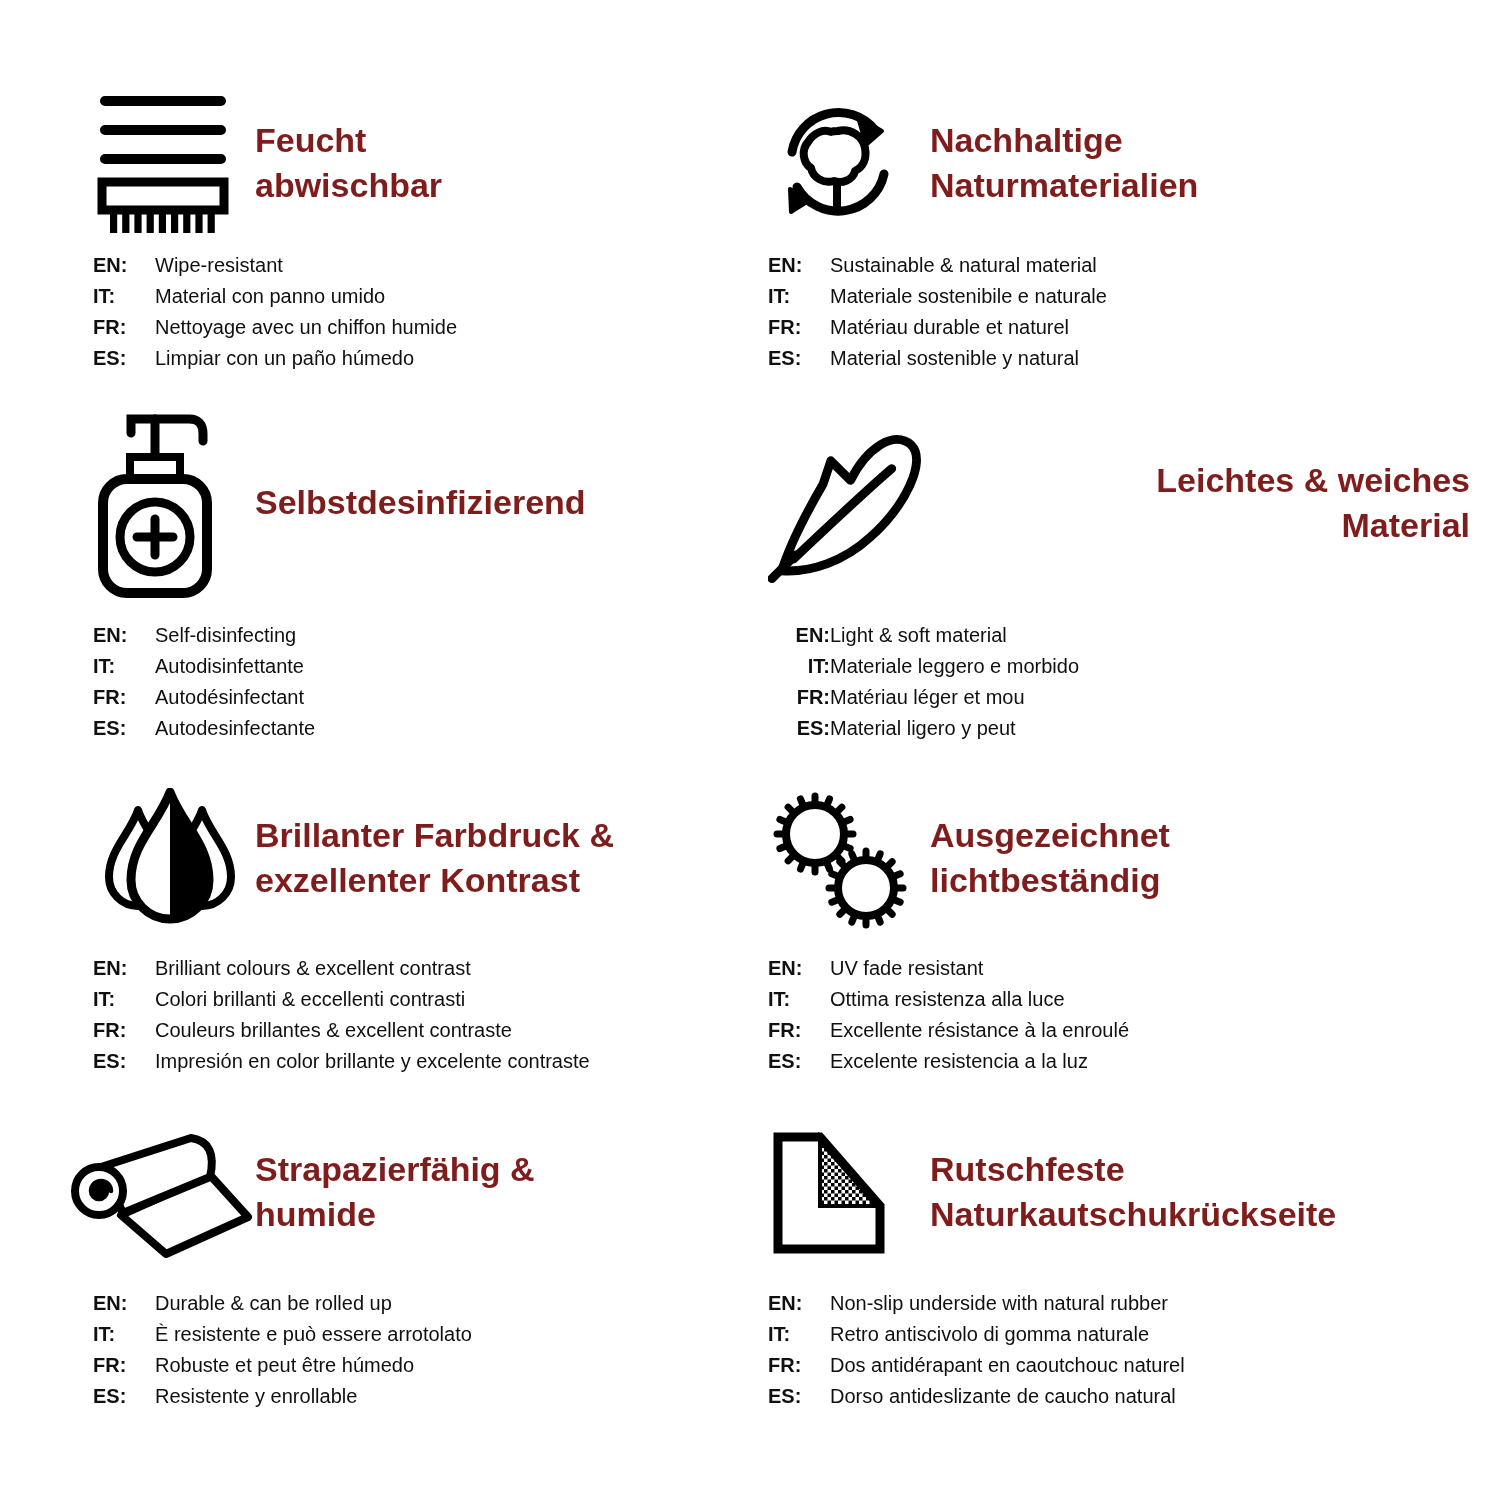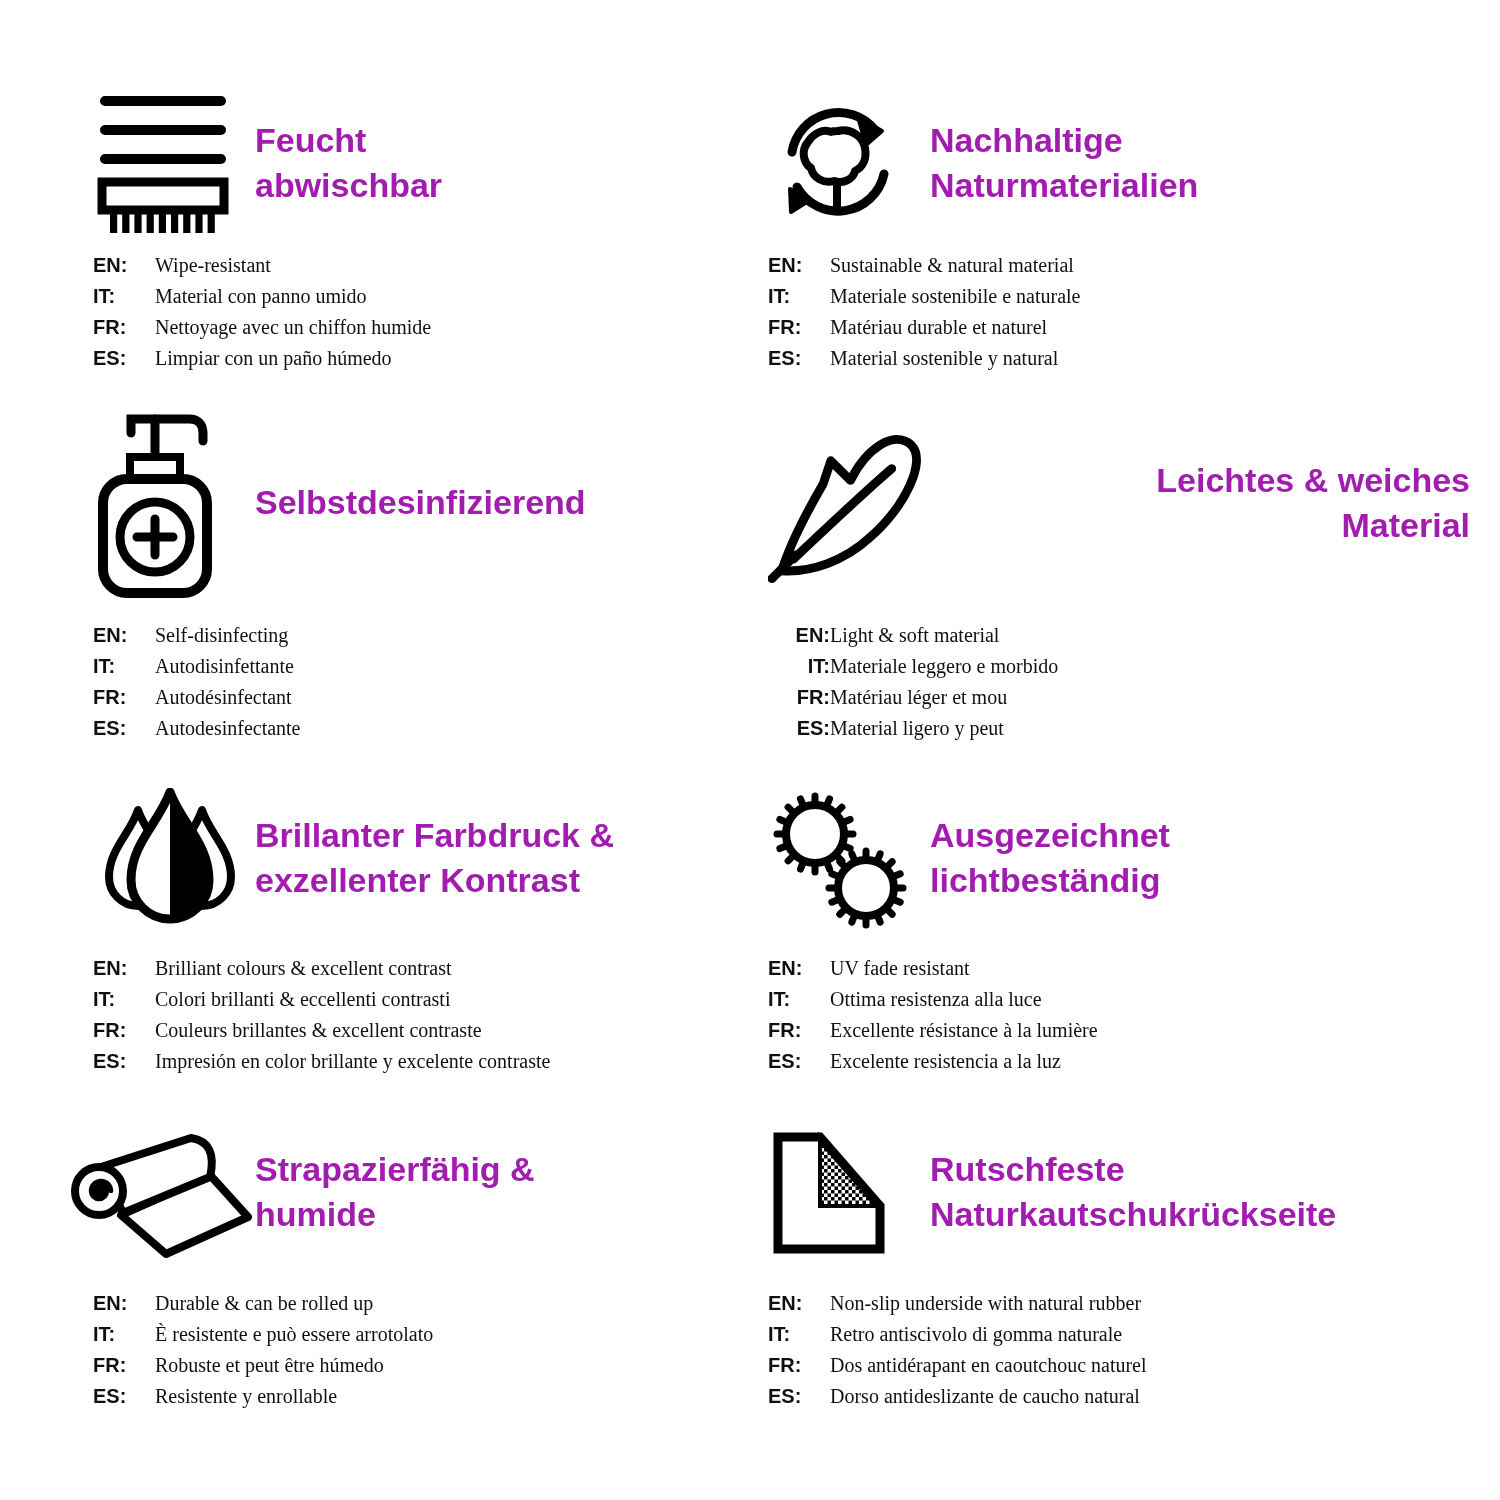--- a/index.html
+++ b/index.html
@@ -4,27 +4,27 @@
 <style>
   html,body{margin:0;padding:0;background:#ffffff;}
   .page{position:relative;width:1500px;height:1500px;background:#ffffff;overflow:hidden;
         font-family:"Liberation Sans", sans-serif;color:#101010;}
   .section{position:absolute;}
   .hdr{display:flex;align-items:center;}
   .icon-box{flex:none;height:100%;display:flex;align-items:center;}
   .icl{width:158px;padding-left:12px;}
   .icr{width:162px;padding-left:8px;}
   .icw{width:188px;padding-left:2px;}
-  .title{flex:1;font-size:34px;font-weight:700;line-height:45px;color:#a21caf;}
+  .title{flex:1;font-size:34px;font-weight:700;line-height:45px;color:#7f1d1d;}
   .title .tl{display:block;white-space:nowrap;}
   .tr{padding-left:8px;}
   .s7 .tr{padding-left:28px;}
   .trow{display:flex;font-size:20px;line-height:31px;}
   .lang{flex:none;width:62px;font-weight:700;}
-  .txt{white-space:nowrap;font-family:Liberation Serif, serif;}
+  .txt{white-space:nowrap;}
   
   .r1 .hdr{height:150px}.r1 .tr{margin-top:12px}
   .r2 .hdr{height:195px}.r2 .tr{margin-top:20px}
   .r3 .hdr{height:150px}.r3 .tr{margin-top:20px}
   .r4 .hdr{height:140px}.r4 .tr{margin-top:26px}
   
   .s1{left:85px;top:88px;width:650px;}
   .s2{left:760px;top:88px;width:710px;}
   .s3{left:85px;top:405px;width:650px;}
   .s4{left:760px;top:405px;width:710px;text-align:right;}
@@ -252,21 +252,21 @@
       <div class="trow">
           <span class="lang">EN:</span>
           <span class="txt">UV fade resistant</span>
         </div>
       <div class="trow">
           <span class="lang">IT:</span>
           <span class="txt">Ottima resistenza alla luce</span>
         </div>
       <div class="trow">
           <span class="lang">FR:</span>
-          <span class="txt">Excellente résistance à la lumière</span>
+          <span class="txt">Excellente résistance à la enroulé</span>
         </div>
       <div class="trow">
           <span class="lang">ES:</span>
           <span class="txt">Excelente resistencia a la luz</span>
         </div>
     </div>
   </div>
 
   <div class="section s7 r4">
     <div class="hdr">

